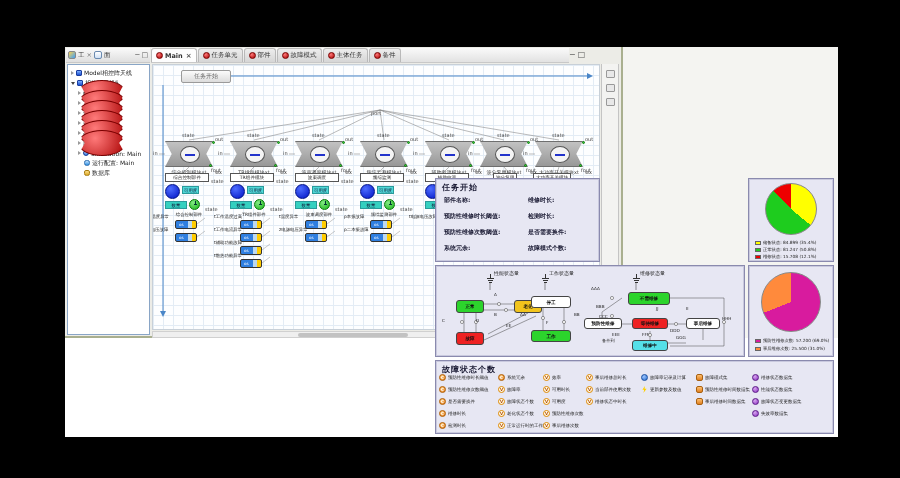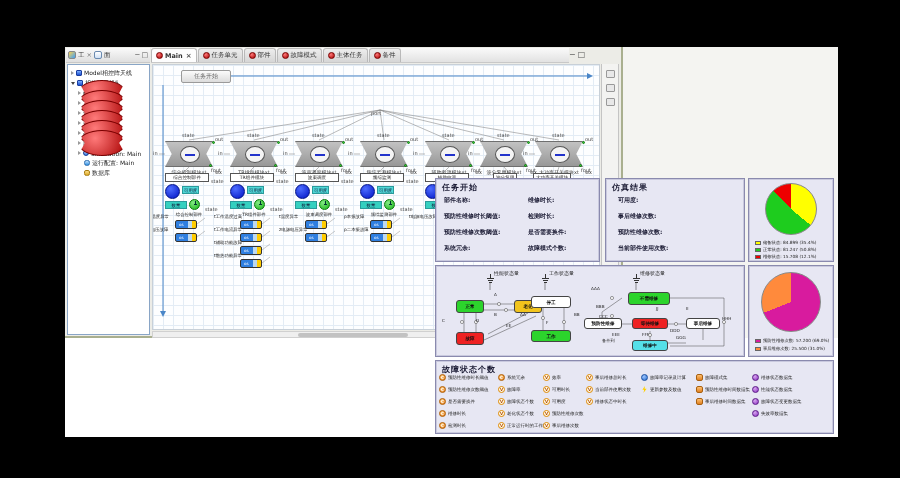--- a/index.html
+++ b/index.html
@@ -406,27 +406,20 @@
   <div class="prow" style="left: 8px; top: 17px;">部件名称:</div>
       <div class="prow" style="left: 8px; top: 33px;">预防性维修时长阈值:</div>
       <div class="prow" style="left: 8px; top: 49px;">预防性维修次数阈值:</div>
       <div class="prow" style="left: 8px; top: 65px;">系统冗余:</div>
       <div class="prow" style="left: 92px; top: 17px;">维修时长:</div>
       <div class="prow" style="left: 92px; top: 33px;">检测时长:</div>
       <div class="prow" style="left: 92px; top: 49px;">是否需要换件:</div>
       <div class="prow" style="left: 92px; top: 65px;">故障模式个数:</div>
     </div>
 
-  <div class="panel" id="p-sim" style="left:540px;top:131px;width:140px;height:84px;">
-    <div class="ptitle">仿真结果</div>
-  <div class="prow" style="left: 12px; top: 17px;">可用度:</div>
-      <div class="prow" style="left: 12px; top: 33px;">事后维修次数:</div>
-      <div class="prow" style="left: 12px; top: 49px;">预防性维修次数:</div>
-      <div class="prow" style="left: 12px; top: 65px;">当前部件使用次数:</div>
-    </div>
 
   <div class="panel" id="p-pie1" style="left:683px;top:131px;width:86px;height:84px;">
       <div class="pie" style="left: 16px; top: 4px; width: 52px; height: 52px; background: conic-gradient(rgb(255, 255, 0) 0deg, rgb(255, 255, 0) 129.644deg, rgb(30, 204, 30) 129.644deg, rgb(30, 204, 30) 315.687deg, rgb(238, 0, 0) 315.687deg, rgb(238, 0, 0) 360deg);"></div>
       <div class="lg-row" style="left: 6px; top: 61px;">
         <div class="lg-chip" style="background: rgb(255, 255, 0);"></div>
         <div>储备状态: 84.899 (35.4%)</div>
       </div>
       <div class="lg-row" style="left: 6px; top: 68px;">
         <div class="lg-chip" style="background: rgb(30, 204, 30);"></div>
         <div>正常状态: 81.247 (50.8%)</div>

